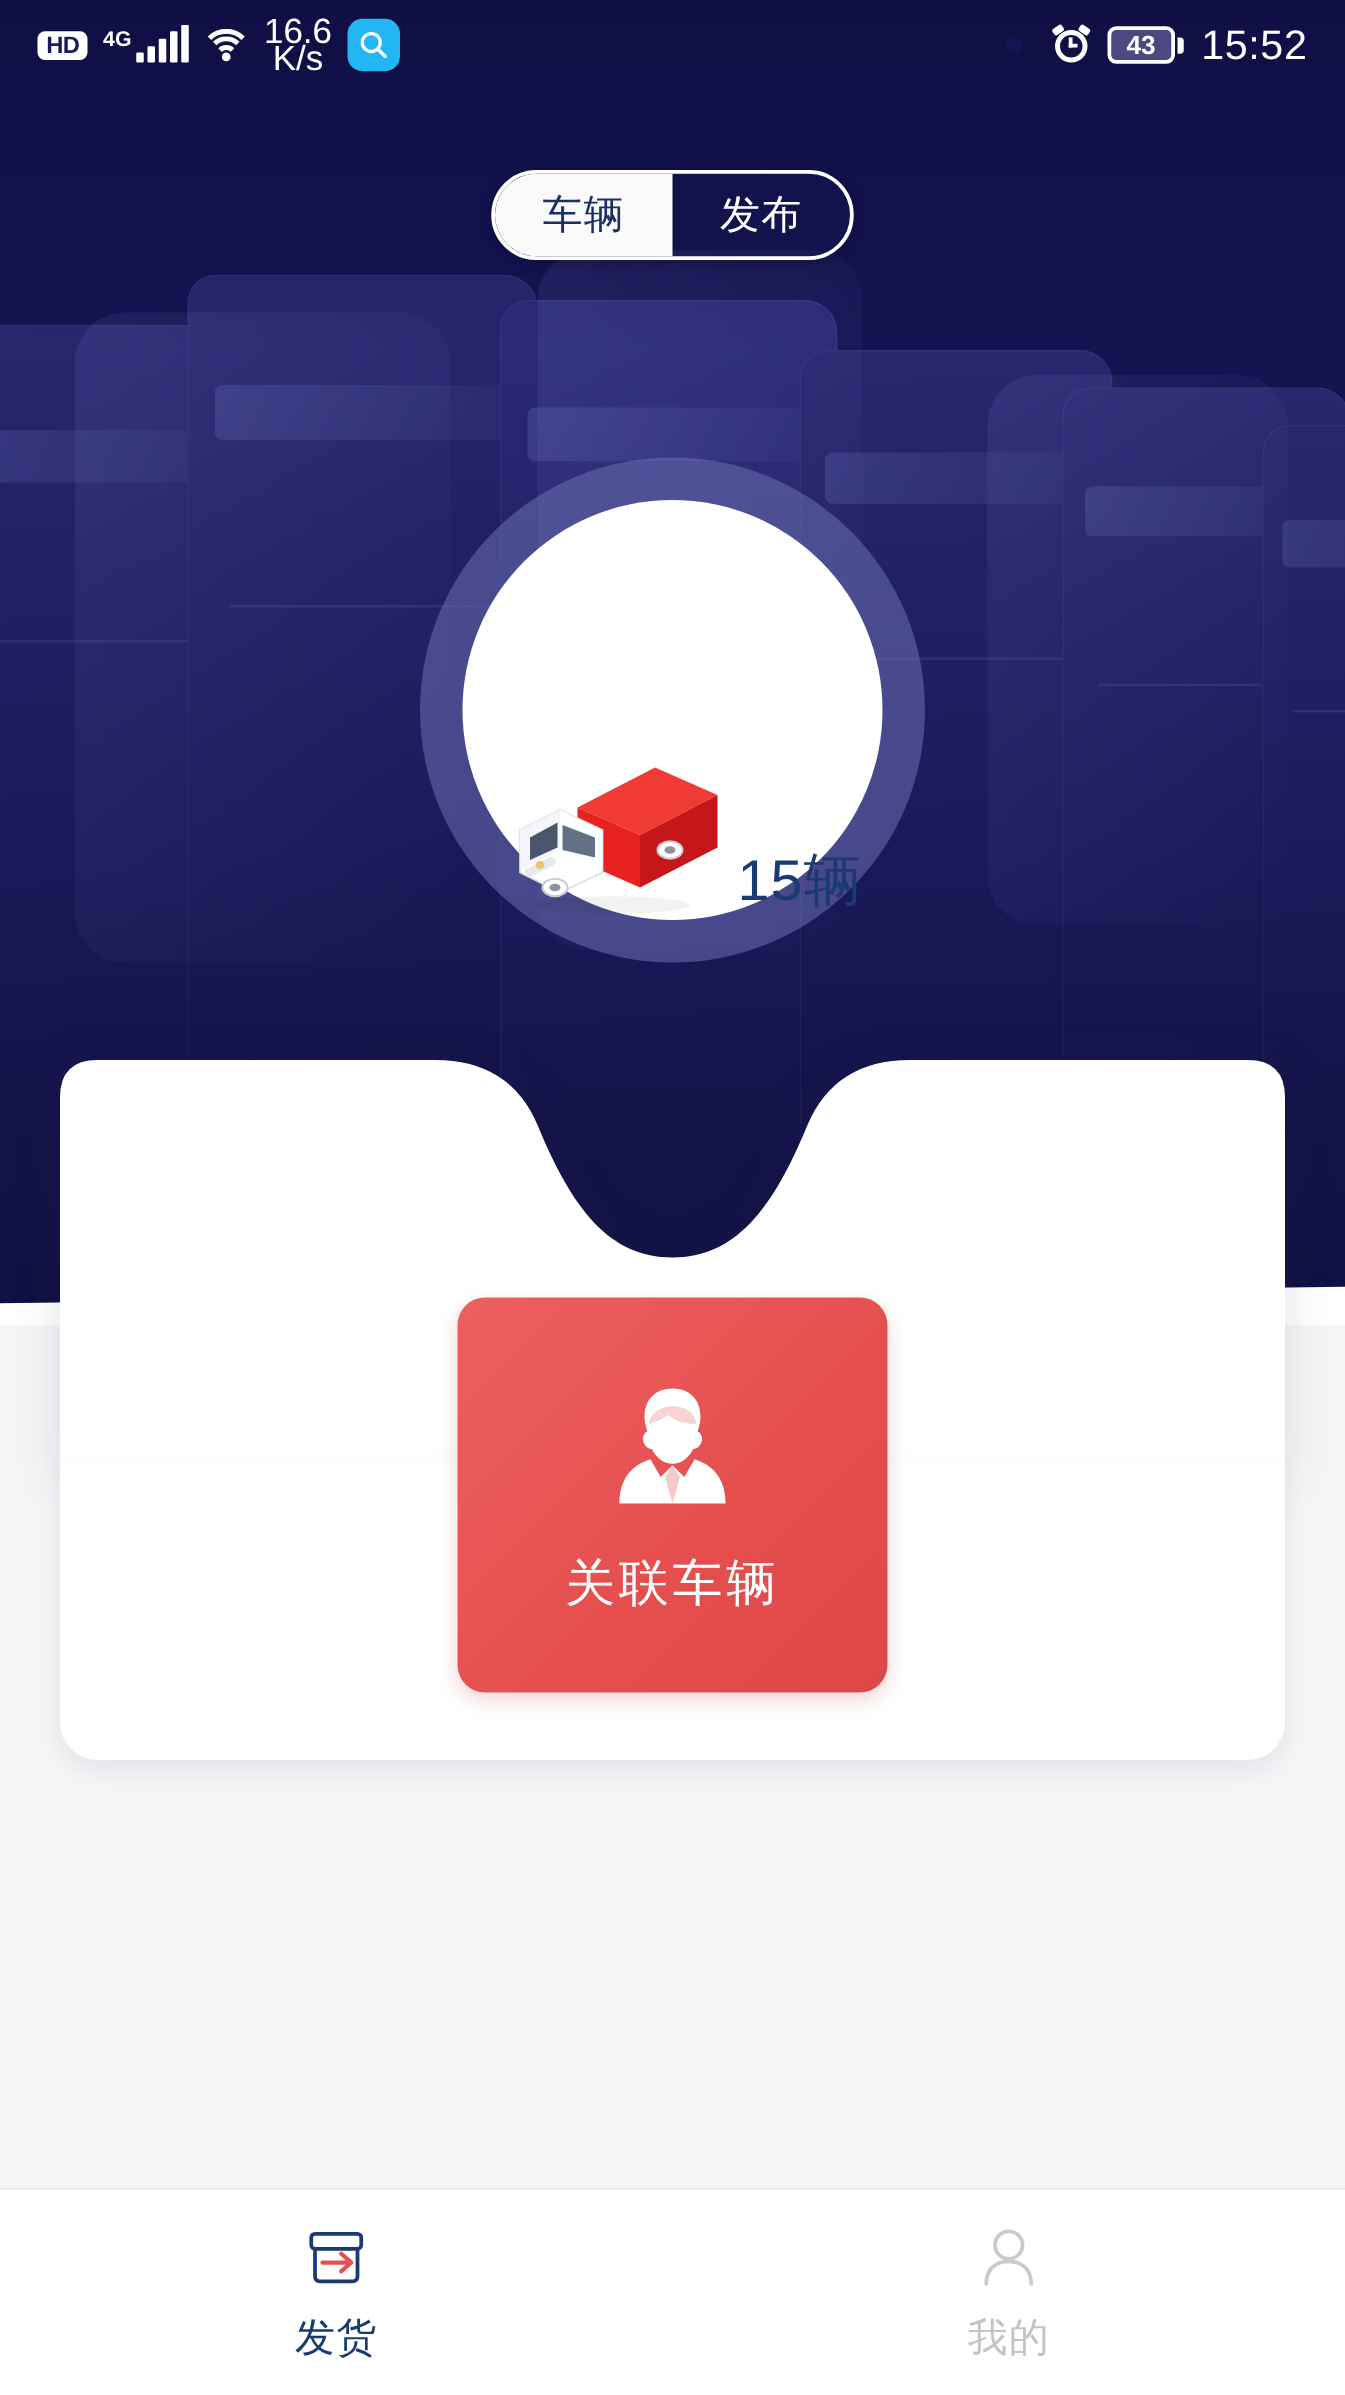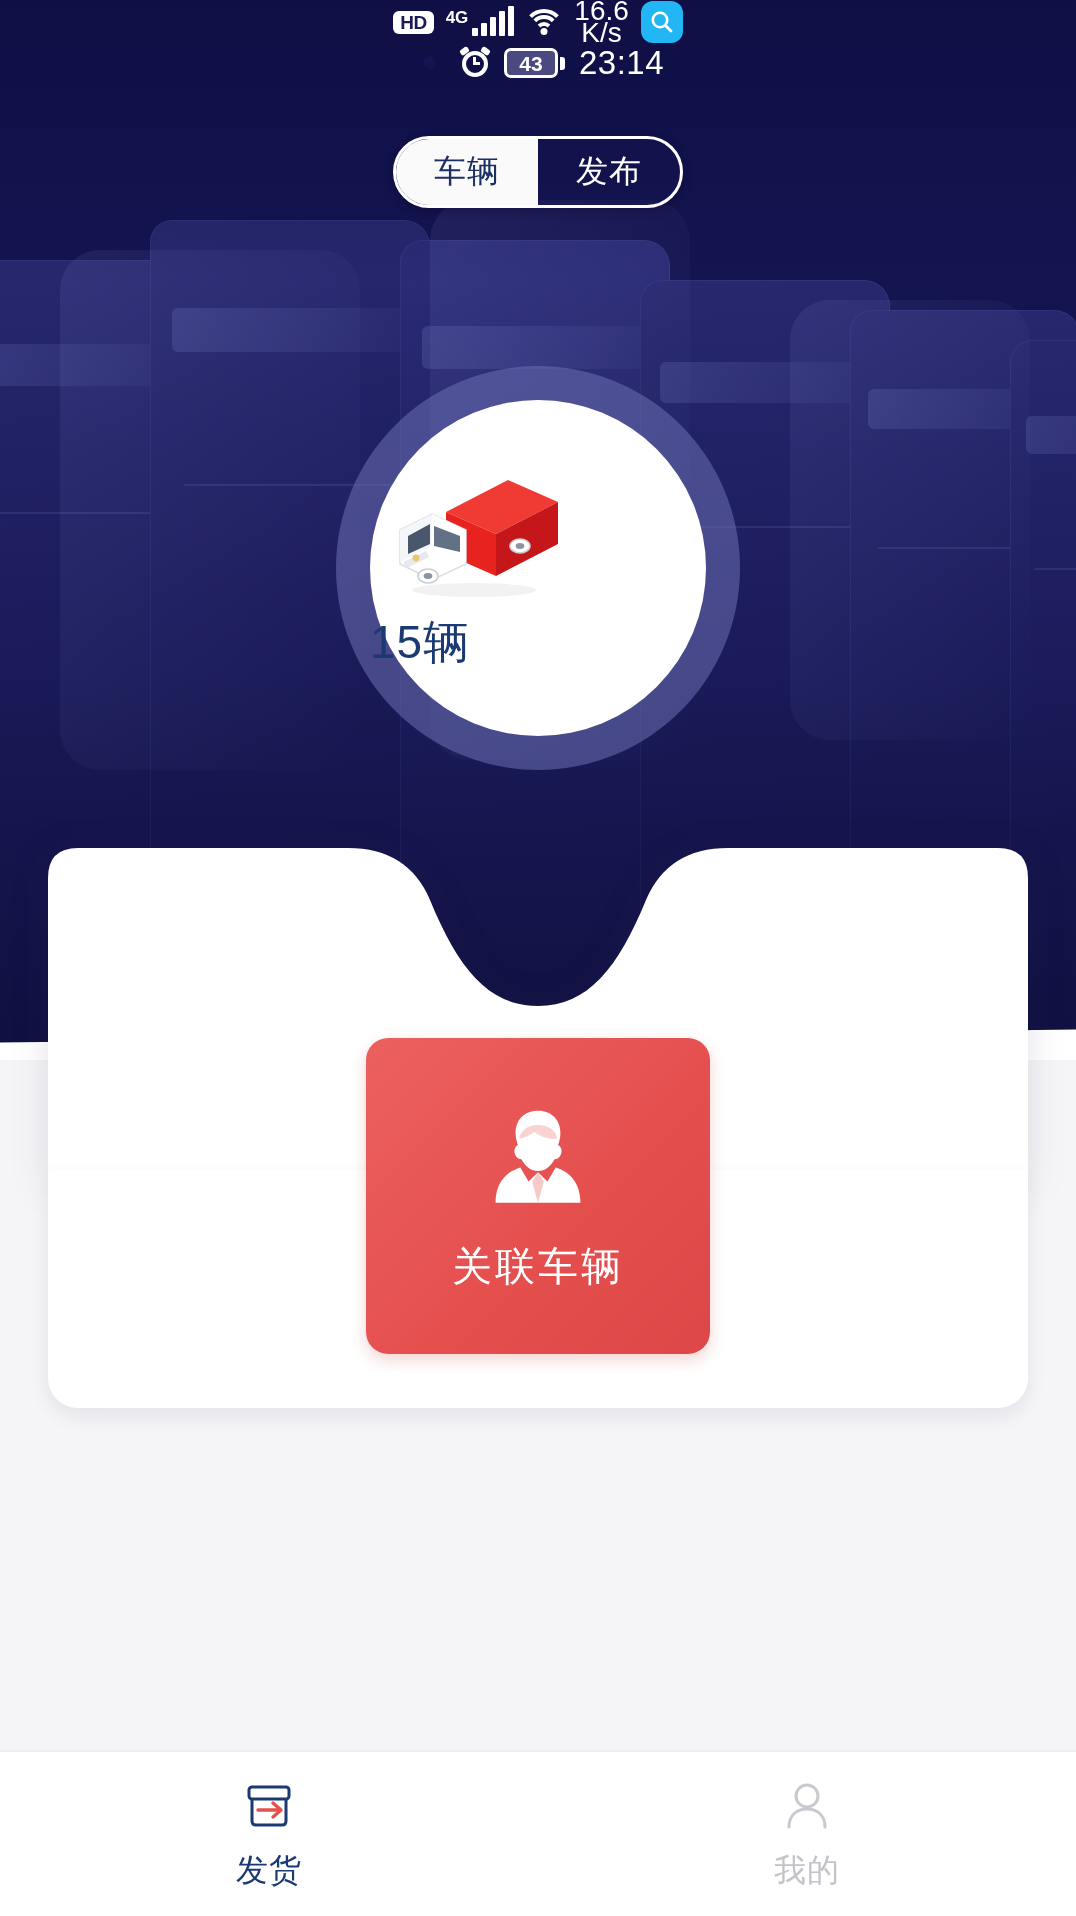--- a/index.html
+++ b/index.html
@@ -38,21 +38,21 @@
     background:linear-gradient(180deg,rgba(12,12,60,.55) 0%,rgba(14,14,70,.10) 26%,rgba(14,14,62,.20) 62%,rgba(12,12,54,.60) 100%);
   }
   .hero-bottom-edge{
     position:absolute;left:-40px;bottom:-26px;width:1160px;height:70px;
     background:#ffffff;transform:rotate(-0.7deg);
   }
   
   .status{
     position:absolute;left:0;top:0;width:1076px;height:72px;z-index:40;
     display:flex;align-items:center;justify-content:space-between;
-    padding:0 30px;box-sizing:border-box;color:#ffffff;flex-direction:column;
+    padding:0 30px;box-sizing:border-box;color:#ffffff;
   }
   .status-left{display:flex;align-items:center;gap:12px;}
   .status-right{display:flex;align-items:center;gap:14px;}
   .hd-badge{
     background:#ffffff;color:#1b1b5c;font-size:19px;font-weight:bold;
     border-radius:6px;padding:2px 7px;line-height:1;letter-spacing:-.5px;
   }
   .sig-wrap{display:flex;align-items:flex-end;gap:3px;}
   .sig-g{font-size:17px;font-weight:bold;align-self:flex-start;margin-right:1px;}
   .bars{display:flex;align-items:flex-end;gap:3px;height:28px;}
@@ -122,21 +122,21 @@
   .seg-item.inactive{background:#fafafa;color:#1b2f63;}
   
   .circle-wrap{
     position:absolute;left:50%;transform:translateX(-50%);top:366px;z-index:25;
     width:404px;height:404px;border-radius:50%;
     background:rgba(108,112,178,.55);
     display:flex;align-items:center;justify-content:center;
   }
   .circle-inner{
     width:336px;height:336px;border-radius:50%;background:#ffffff;
-    display:flex;flex-direction:column;align-items:flex-start;justify-content:center;
+    display:flex;flex-direction:row;align-items:flex-end;justify-content:center;
     gap:4px;
   }
   .truck-ill{width:200px;height:130px;margin-top:10px;}
   .count{font-size:46px;color:#1b3a72;font-weight:500;letter-spacing:1px;margin-top:6px;}
   
   .panel{
     position:absolute;left:48px;top:818px;width:980px;height:360px;z-index:20;
   }
   .panel-svg{display:block;width:980px;height:360px;
     filter:drop-shadow(0 6px 18px rgba(30,30,80,.13));}
@@ -236,21 +236,21 @@
       <span class="alarm-c"></span>
         <span class="alarm-h"></span>
         <span class="alarm-m"></span>
     </span>
     <span class="battery">
       <span class="batt-body">
           <span class="batt-num">43</span>
         </span>
       <span class="batt-tip"></span>
     </span>
-    <span class="clock">23:14</span>
+    <span class="clock">15:52</span>
   </div>
 </div>
 
 <div class="seg">
   <div class="seg-item inactive">车辆</div>
   <div class="seg-item active">发布</div>
 </div>
 
 <div class="circle-wrap">
   <div class="circle-inner">

